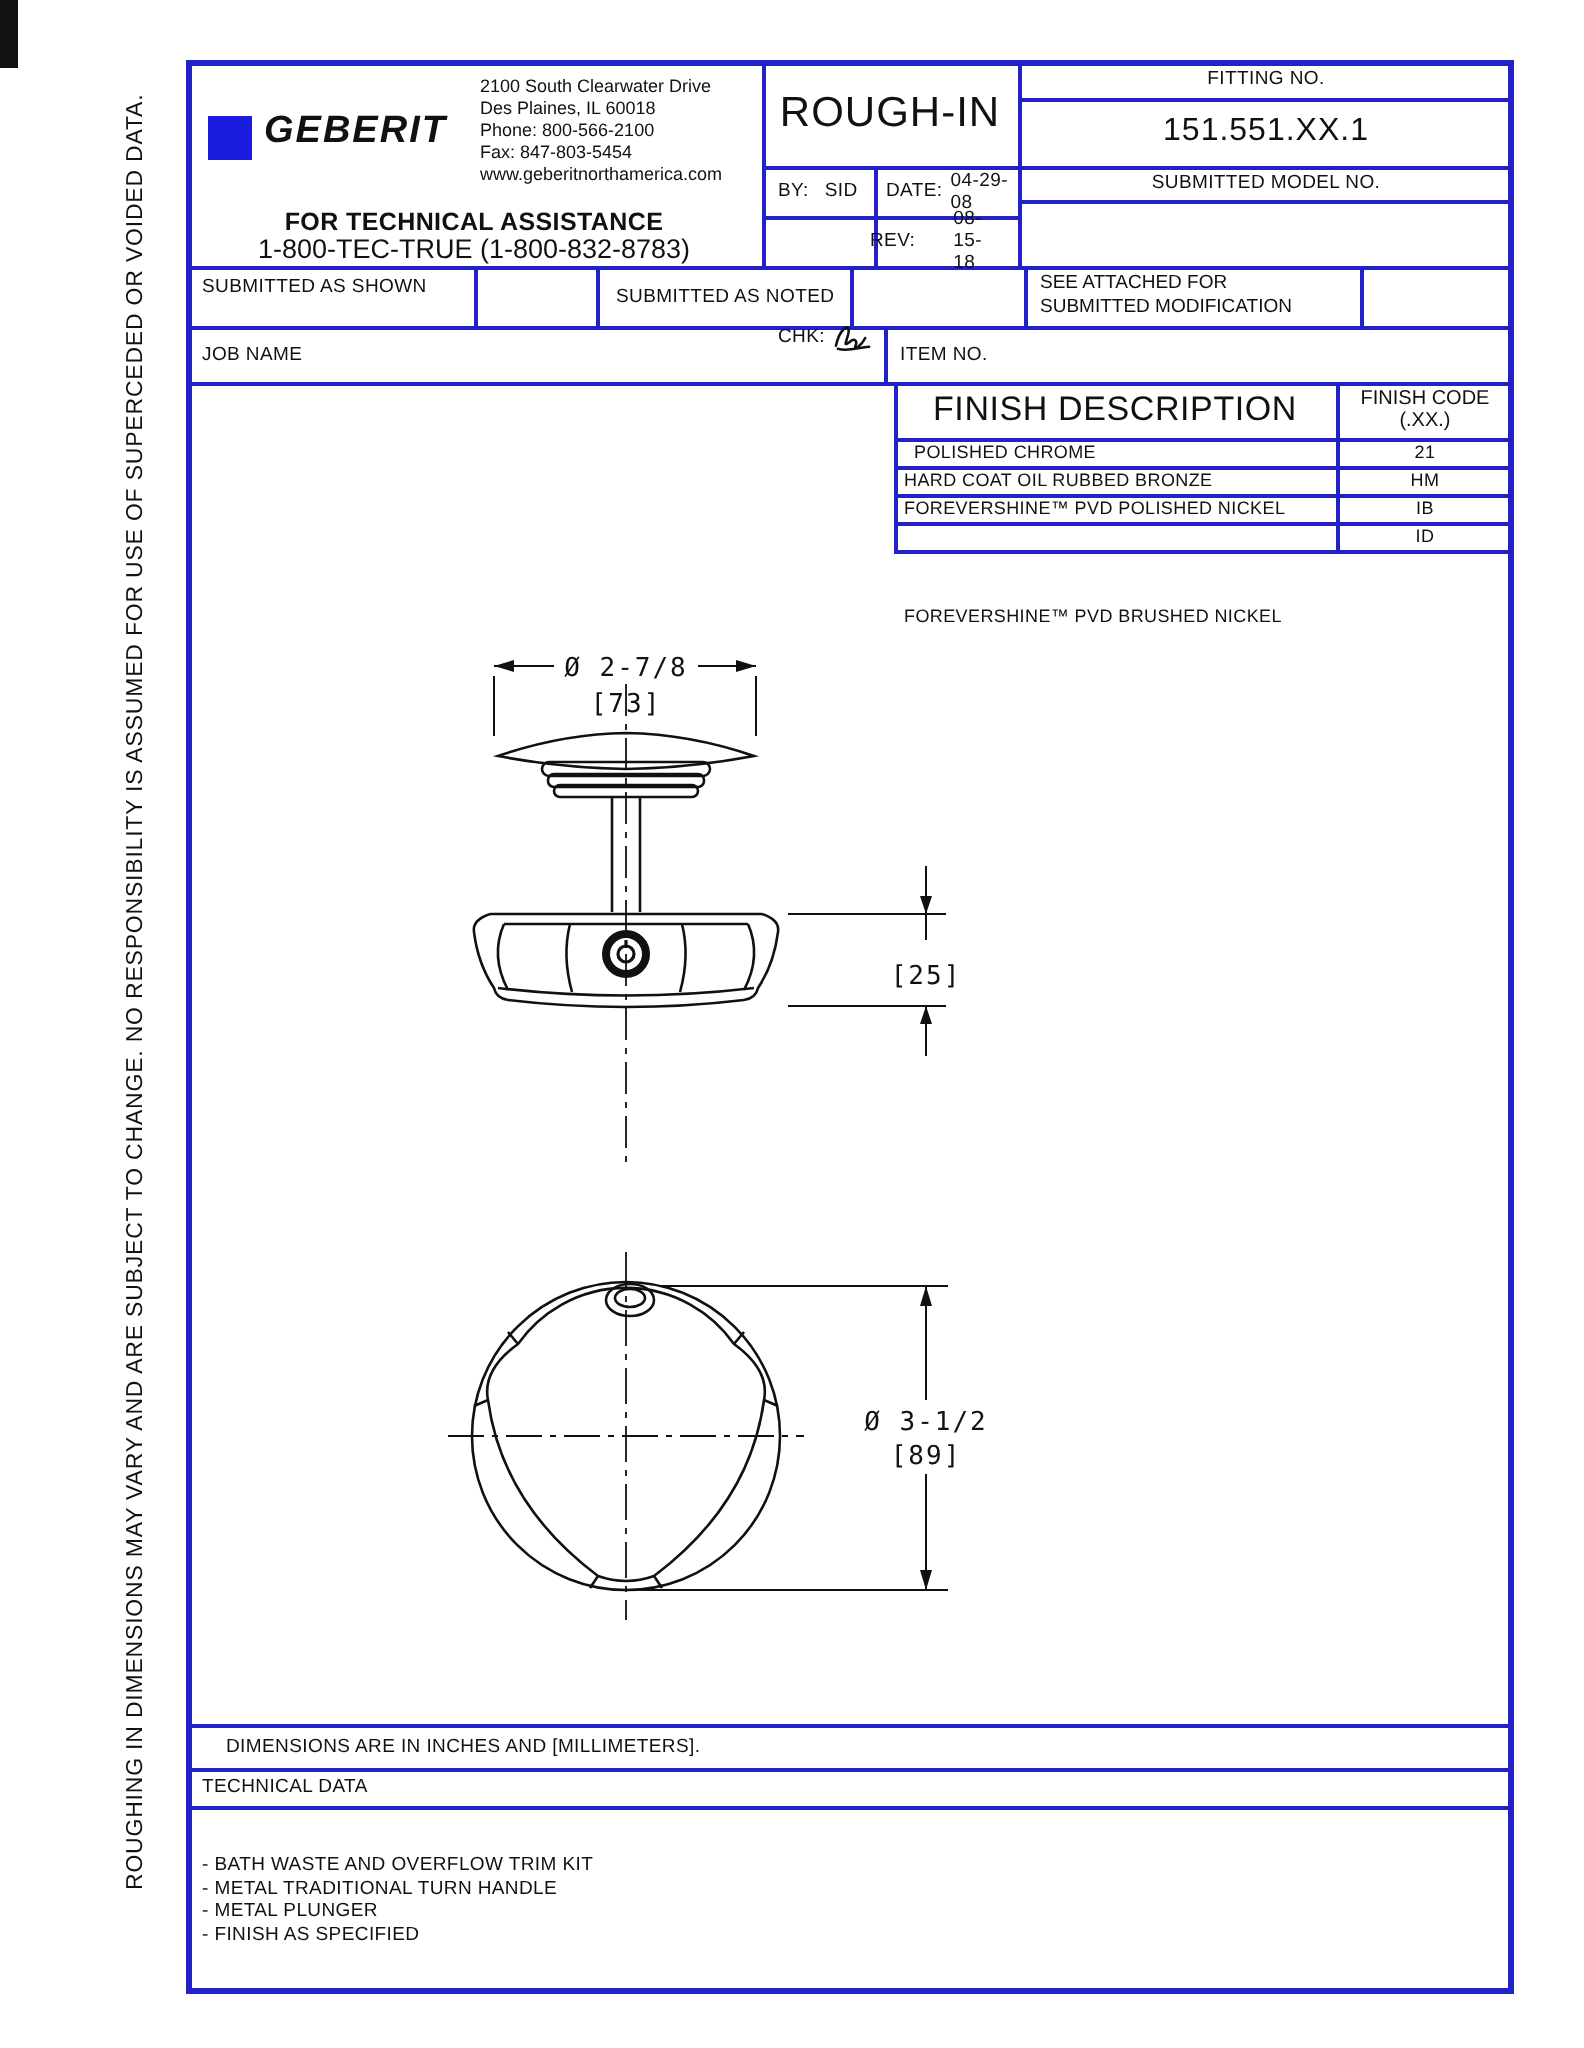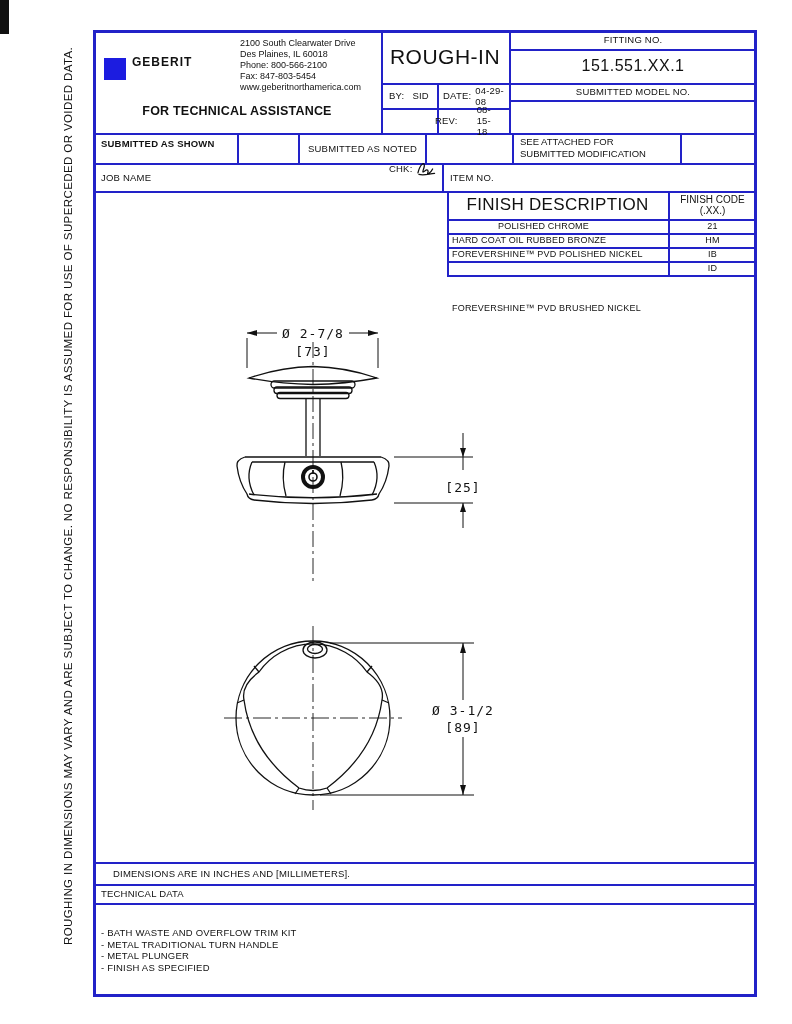--- a/index.html
+++ b/index.html
@@ -7,21 +7,21 @@
         font-family:"Liberation Sans",sans-serif;color:#111;}
   .abs{position:absolute;}
   .sheet{left:93px;top:30px;width:664px;height:967px;border:3px solid #2222c8;box-sizing:border-box;}
   .hline{height:2px;background:#2222c8;}
   .vline{width:2px;background:#2222c8;}
   .cell{display:flex;align-items:center;box-sizing:border-box;}
   .center{justify-content:center;text-align:center;}
   .lbl{font-size:9.5px;letter-spacing:0.2px;}
   .corner-mark{left:0;top:0;width:9px;height:34px;background:#111;}
   .side-note{font-size:11.5px;letter-spacing:0.4px;white-space:nowrap;}
-  .brand{font-size:12px;font-weight:bold;letter-spacing:1px;}
+  .brand{font-size:19px;font-weight:bold;letter-spacing:1px;font-style:italic;}
   .logo-square{width:22px;height:22px;background:#1c1ce0;}
   .address{font-size:9px;line-height:11px;text-align:left;}
   .assist-title{font-size:12.5px;font-weight:bold;letter-spacing:0.2px;}
   .assist-phone{font-size:13.5px;}
   .roughin{font-size:21px;letter-spacing:0.5px;}
   .fitting-no{font-size:16px;letter-spacing:0.5px;}
   .ft-header{font-size:17px;letter-spacing:0.3px;}
   .ft-code-hdr{font-size:10px;line-height:11px;text-align:center;}
   .ft-row{font-size:9px;letter-spacing:0.2px;}
   .tech-items{font-size:9.5px;line-height:11.5px;letter-spacing:0.2px;}
@@ -62,20 +62,21 @@
   <div class="abs logo-square" style="left:104px;top:58px;"></div>
   <div class="abs brand" style="left:132px;top:55px;">GEBERIT</div>
   <div class="abs address" style="left:240px;top:38px;width:138px;">
     <div>2100 South Clearwater Drive</div>
     <div>Des Plaines, IL 60018</div>
     <div>Phone: 800-566-2100</div>
     <div>Fax: 847-803-5454</div>
     <div>www.geberitnorthamerica.com</div>
   </div>
   <div class="abs assist-title" style="left:93px;top:104px;width:288px;text-align:center;">FOR TECHNICAL ASSISTANCE</div>
+  <div class="abs assist-phone" style="left:93px;top:117px;width:288px;text-align:center;">1-800-TEC-TRUE (1-800-832-8783)</div>
 
   <div class="abs cell center roughin" style="left:381px;top:30px;width:128px;height:53px;">ROUGH-IN</div>
   <div class="abs cell lbl" style="left:389px;top:83px;width:48px;height:25px;gap:8px;">
     <span>BY:</span>
     <span>SID</span>
   </div>
   <div class="abs cell lbl" style="left:443px;top:83px;width:66px;height:25px;gap:4px;">
     <span>DATE:</span>
     <span>04-29-08</span>
   </div>
@@ -87,21 +88,21 @@
   </div>
   <div class="abs cell lbl" style="left:435px;top:108px;width:66px;height:25px;gap:19px;">
     <span>REV:</span>
     <span>08-15-18</span>
   </div>
 
   <div class="abs cell center lbl" style="left:509px;top:30px;width:248px;height:19px;">FITTING NO.</div>
   <div class="abs cell center fitting-no" style="left:509px;top:49px;width:248px;height:34px;">151.551.XX.1</div>
   <div class="abs cell center lbl" style="left:509px;top:83px;width:248px;height:17px;">SUBMITTED MODEL NO.</div>
 
-  <div class="abs cell lbl" style="left:93px;top:133px;width:144px;height:20px;padding-left:8px;font-weight:bold;">SUBMITTED AS SHOWN</div>
+  <div class="abs cell lbl" style="left:93px;top:133px;width:144px;height:20px;padding-left:8px;">SUBMITTED AS SHOWN</div>
   <div class="abs cell lbl" style="left:298px;top:133px;width:127px;height:30px;padding-left:10px;">SUBMITTED AS NOTED</div>
   <div class="abs" style="left:520px;top:136px;width:160px;font-size:9.5px;line-height:11.5px;">
     <div>SEE ATTACHED FOR</div>
     <div>SUBMITTED MODIFICATION</div>
   </div>
 
   <div class="abs cell lbl" style="left:93px;top:163px;width:349px;height:28px;padding-left:8px;">JOB NAME</div>
   <div class="abs cell lbl" style="left:442px;top:163px;width:315px;height:28px;padding-left:8px;">ITEM NO.</div>
 
   <div class="abs vline" style="left:447px;top:191px;height:84px;"></div>
@@ -112,21 +113,21 @@
   <div class="abs hline" style="left:447px;top:261px;width:310px;"></div>
   <div class="abs hline" style="left:447px;top:275px;width:310px;"></div>
 
   <div class="abs cell center ft-header" style="left:447px;top:191px;width:221px;height:28px;">FINISH DESCRIPTION</div>
   <div class="abs cell center" style="left:668px;top:191px;width:89px;height:28px;">
     <div class="ft-code-hdr">
       <div>FINISH CODE</div>
       <div>(.XX.)</div>
     </div>
   </div>
-  <div class="abs cell ft-row" style="left:447px;top:219px;width:221px;height:14px;padding-left:23px;margin-left:28px;">POLISHED CHROME</div>
+  <div class="abs cell ft-row" style="left:447px;top:219px;width:221px;height:14px;padding-left:10px;">POLISHED CHROME</div>
   <div class="abs cell center ft-row" style="left:668px;top:219px;width:89px;height:14px;">21</div>
   <div class="abs cell ft-row" style="left:447px;top:233px;width:221px;height:14px;padding-left:5px;">HARD COAT OIL RUBBED BRONZE</div>
   <div class="abs cell center ft-row" style="left:668px;top:233px;width:89px;height:14px;">HM</div>
   <div class="abs cell ft-row" style="left:447px;top:247px;width:221px;height:14px;padding-left:5px;">FOREVERSHINE™ PVD POLISHED NICKEL</div>
   <div class="abs cell center ft-row" style="left:668px;top:247px;width:89px;height:14px;">IB</div>
   <div class="abs cell ft-row" style="left:447px;top:261px;width:221px;height:14px;padding-left:5px;margin-top:40px;">FOREVERSHINE™ PVD BRUSHED NICKEL</div>
   <div class="abs cell center ft-row" style="left:668px;top:261px;width:89px;height:14px;">ID</div>
 
   <svg class="abs" style="left:0;top:0;" width="792" height="1024" viewBox="0 0 792 1024">
     <g fill="none" stroke="#111" stroke-width="1.3">

